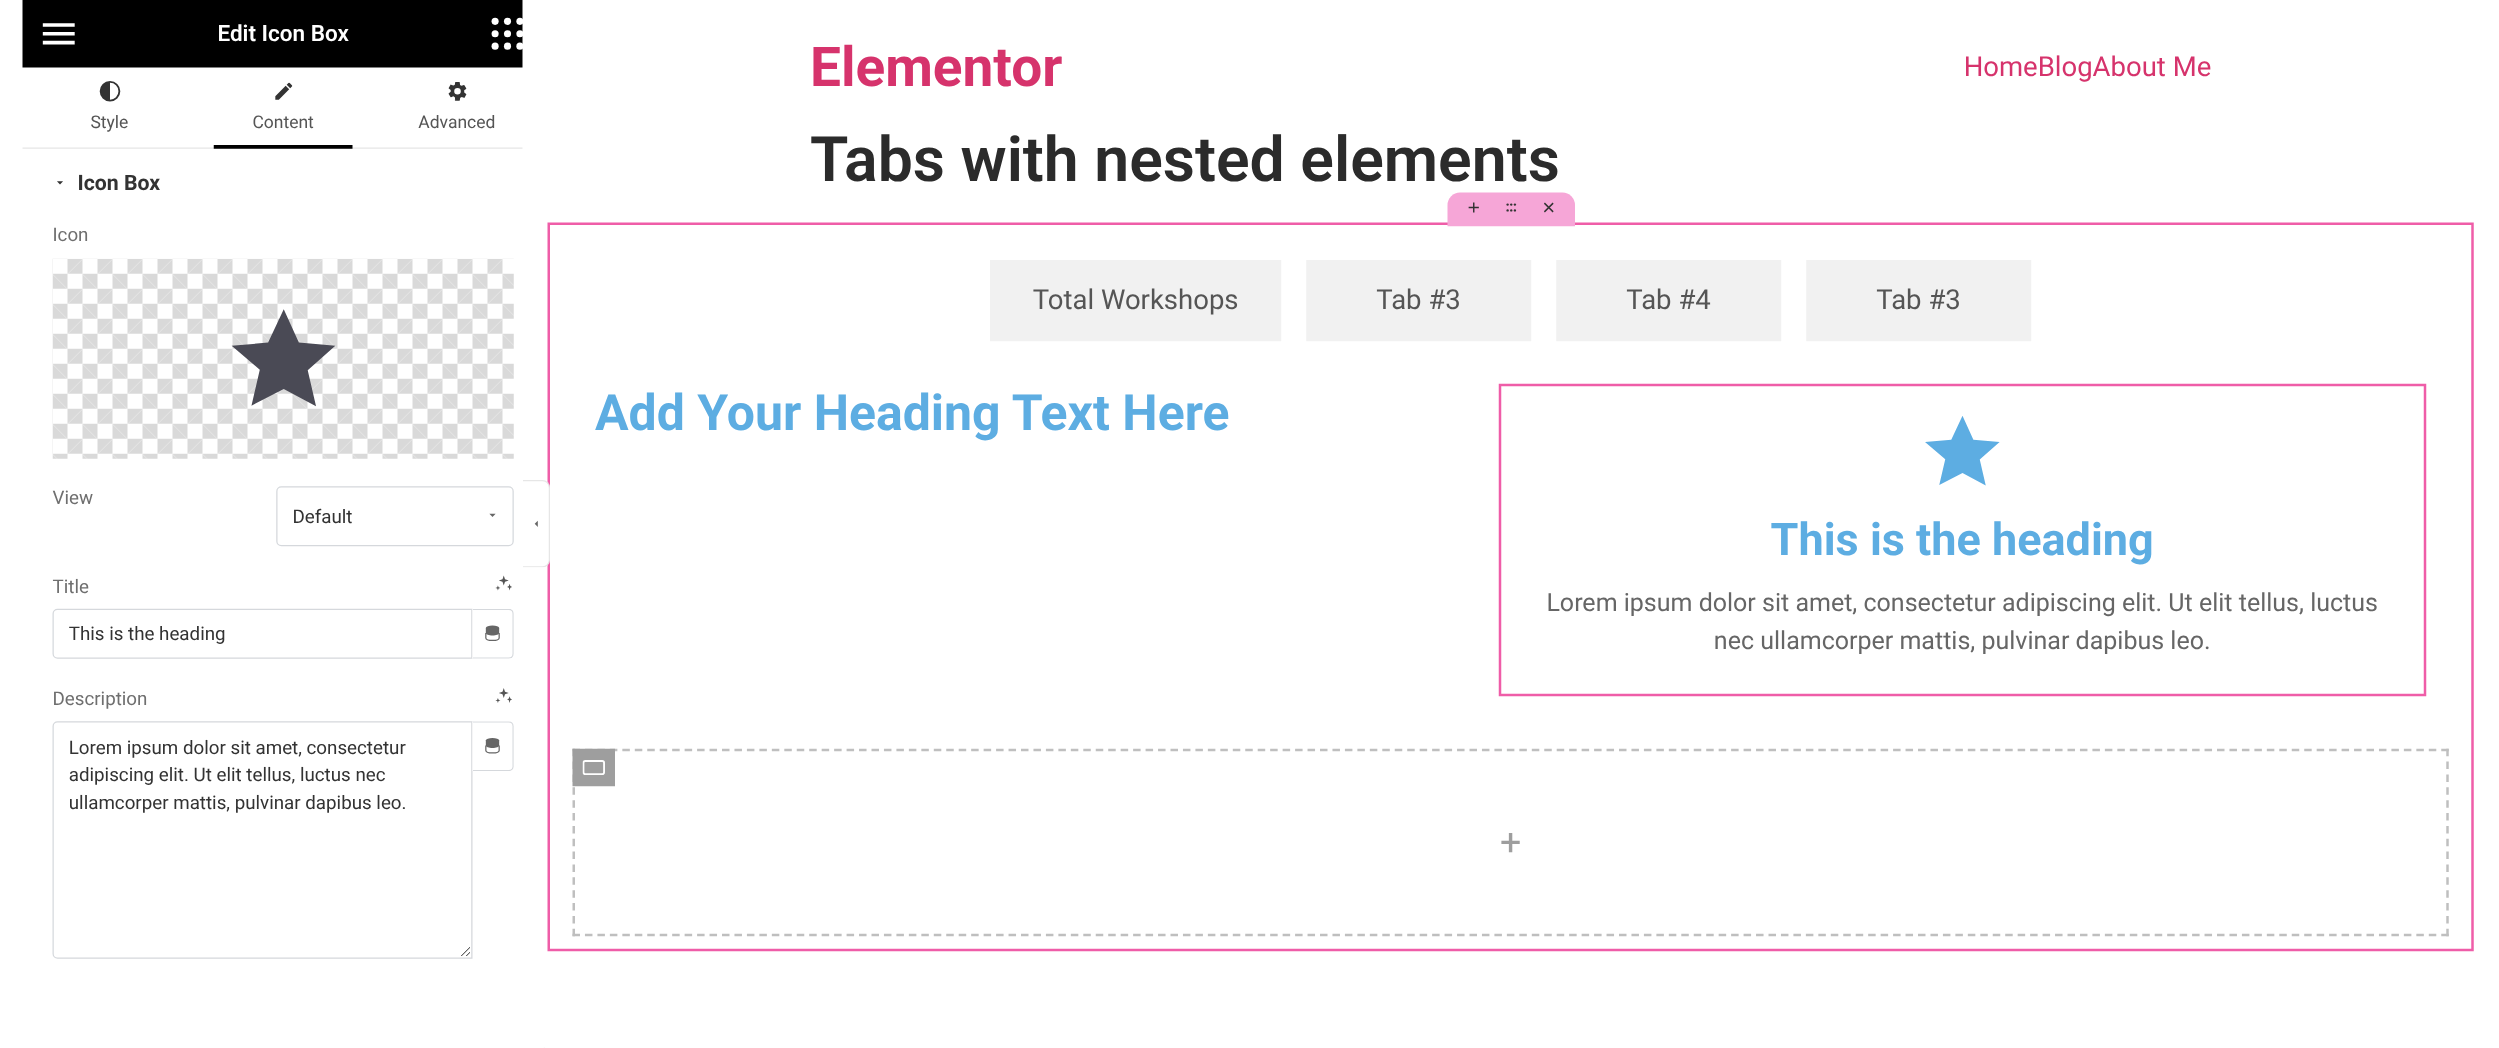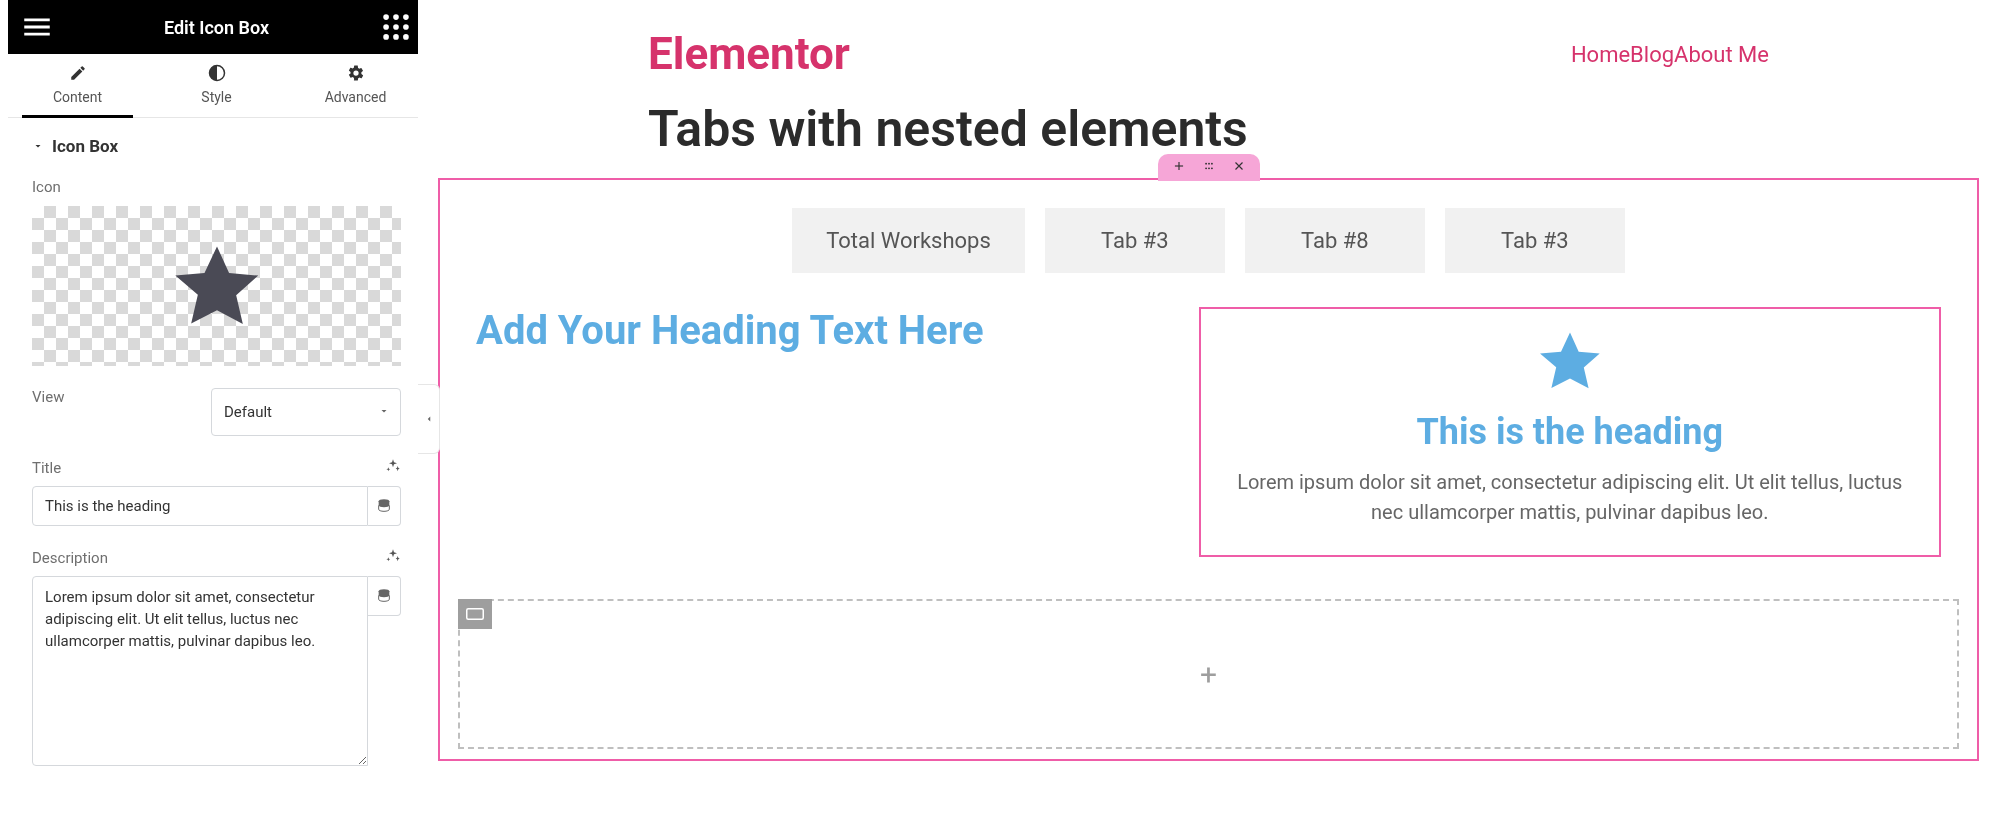--- a/index.html
+++ b/index.html
@@ -10,21 +10,21 @@
     color: #333;
     width: 1999px;
     height: 838px;
     position: relative;
     overflow: hidden;
   }
 
   
   .panel {
     position: absolute;
-    left: 8px; top: 0;
+    left: 18px; top: 0;
     width: 418px;
     height: 100%;
     background: #fff;
     border-right: 1px solid #e6e6e6;
     display: flex;
     flex-direction: column;
   }
   .panel-header {
     height: 54px;
     background: #000;
@@ -274,32 +274,32 @@
           <circle cx="12" cy="12" r="2"></circle>
           <circle cx="19" cy="12" r="2"></circle>
           <circle cx="5" cy="19" r="2"></circle>
           <circle cx="12" cy="19" r="2"></circle>
           <circle cx="19" cy="19" r="2"></circle>
         </svg>
     </span>
   </div>
 
   <div class="panel-tabs">
-    <div class="panel-tab active">
-      <span class="tab-icon"><svg viewBox="0 0 24 24">
-            <path d="M3 17.25V21h3.75L17.81 9.94l-3.75-3.75L3 17.25zM20.71 7.04a1 1 0 0 0 0-1.41l-2.34-2.34a1 1 0 0 0-1.41 0l-1.83 1.83 3.75 3.75 1.83-1.83z"></path>
-          </svg></span>
-      <span>Content</span>
-    </div>
     <div class="panel-tab">
       <span class="tab-icon"><svg viewBox="0 0 24 24">
             <path d="M12 2a10 10 0 1 0 0 20V2z"></path>
             <circle cx="12" cy="12" r="10" fill="none" stroke="#333" stroke-width="2"></circle>
           </svg></span>
       <span>Style</span>
+    </div>
+    <div class="panel-tab active">
+      <span class="tab-icon"><svg viewBox="0 0 24 24">
+            <path d="M3 17.25V21h3.75L17.81 9.94l-3.75-3.75L3 17.25zM20.71 7.04a1 1 0 0 0 0-1.41l-2.34-2.34a1 1 0 0 0-1.41 0l-1.83 1.83 3.75 3.75 1.83-1.83z"></path>
+          </svg></span>
+      <span>Content</span>
     </div>
     <div class="panel-tab">
       <span class="tab-icon"><svg viewBox="0 0 24 24">
             <path d="M19.14 12.94a7.49 7.49 0 0 0 .05-.94 7.49 7.49 0 0 0-.05-.94l2.03-1.58a.5.5 0 0 0 .12-.64l-1.92-3.32a.5.5 0 0 0-.61-.22l-2.39.96a7.03 7.03 0 0 0-1.62-.94l-.36-2.54A.5.5 0 0 0 14 2h-4a.5.5 0 0 0-.49.42l-.36 2.54c-.58.24-1.12.55-1.62.94l-2.39-.96a.5.5 0 0 0-.61.22L2.61 8.48a.5.5 0 0 0 .12.64l2.03 1.58c-.03.31-.05.63-.05.94s.02.63.05.94L2.73 14.16a.5.5 0 0 0-.12.64l1.92 3.32c.14.24.43.34.61.22l2.39-.96c.5.39 1.04.7 1.62.94l.36 2.54A.5.5 0 0 0 10 22h4a.5.5 0 0 0 .49-.42l.36-2.54c.58-.24 1.12-.55 1.62-.94l2.39.96c.18.12.47.02.61-.22l1.92-3.32a.5.5 0 0 0-.12-.64l-2.03-1.58zM12 15.5A3.5 3.5 0 1 1 12 8.5a3.5 3.5 0 0 1 0 7z"></path>
           </svg></span>
       <span>Advanced</span>
     </div>
   </div>
 
   <div class="panel-body">
@@ -396,21 +396,21 @@
             <circle cx="17" cy="16" r="1.6"></circle>
           </svg></span>
       <span class="h-icon"><svg viewBox="0 0 24 24">
             <path d="M18 6L6 18M6 6l12 12" stroke="#333" stroke-width="2" fill="none"></path>
           </svg></span>
     </div>
 
     <div class="tabs-row">
       <div class="tab-btn">Total Workshops</div>
       <div class="tab-btn">Tab #3</div>
-      <div class="tab-btn">Tab #8</div>
+      <div class="tab-btn">Tab #4</div>
       <div class="tab-btn">Tab #3</div>
     </div>
 
     <div class="tab-content">
       <div class="heading-widget">Add Your Heading Text Here</div>
 
       <div class="iconbox-widget">
         <div class="ib-icon">
           <svg viewBox="0 0 24 24">
               <path d="M12 2.5l2.9 6.4 7 .6-5.3 4.7 1.6 6.9L12 17.8 5.8 21l1.6-6.9L2 9.5l7-.6L12 2.5z"></path>

